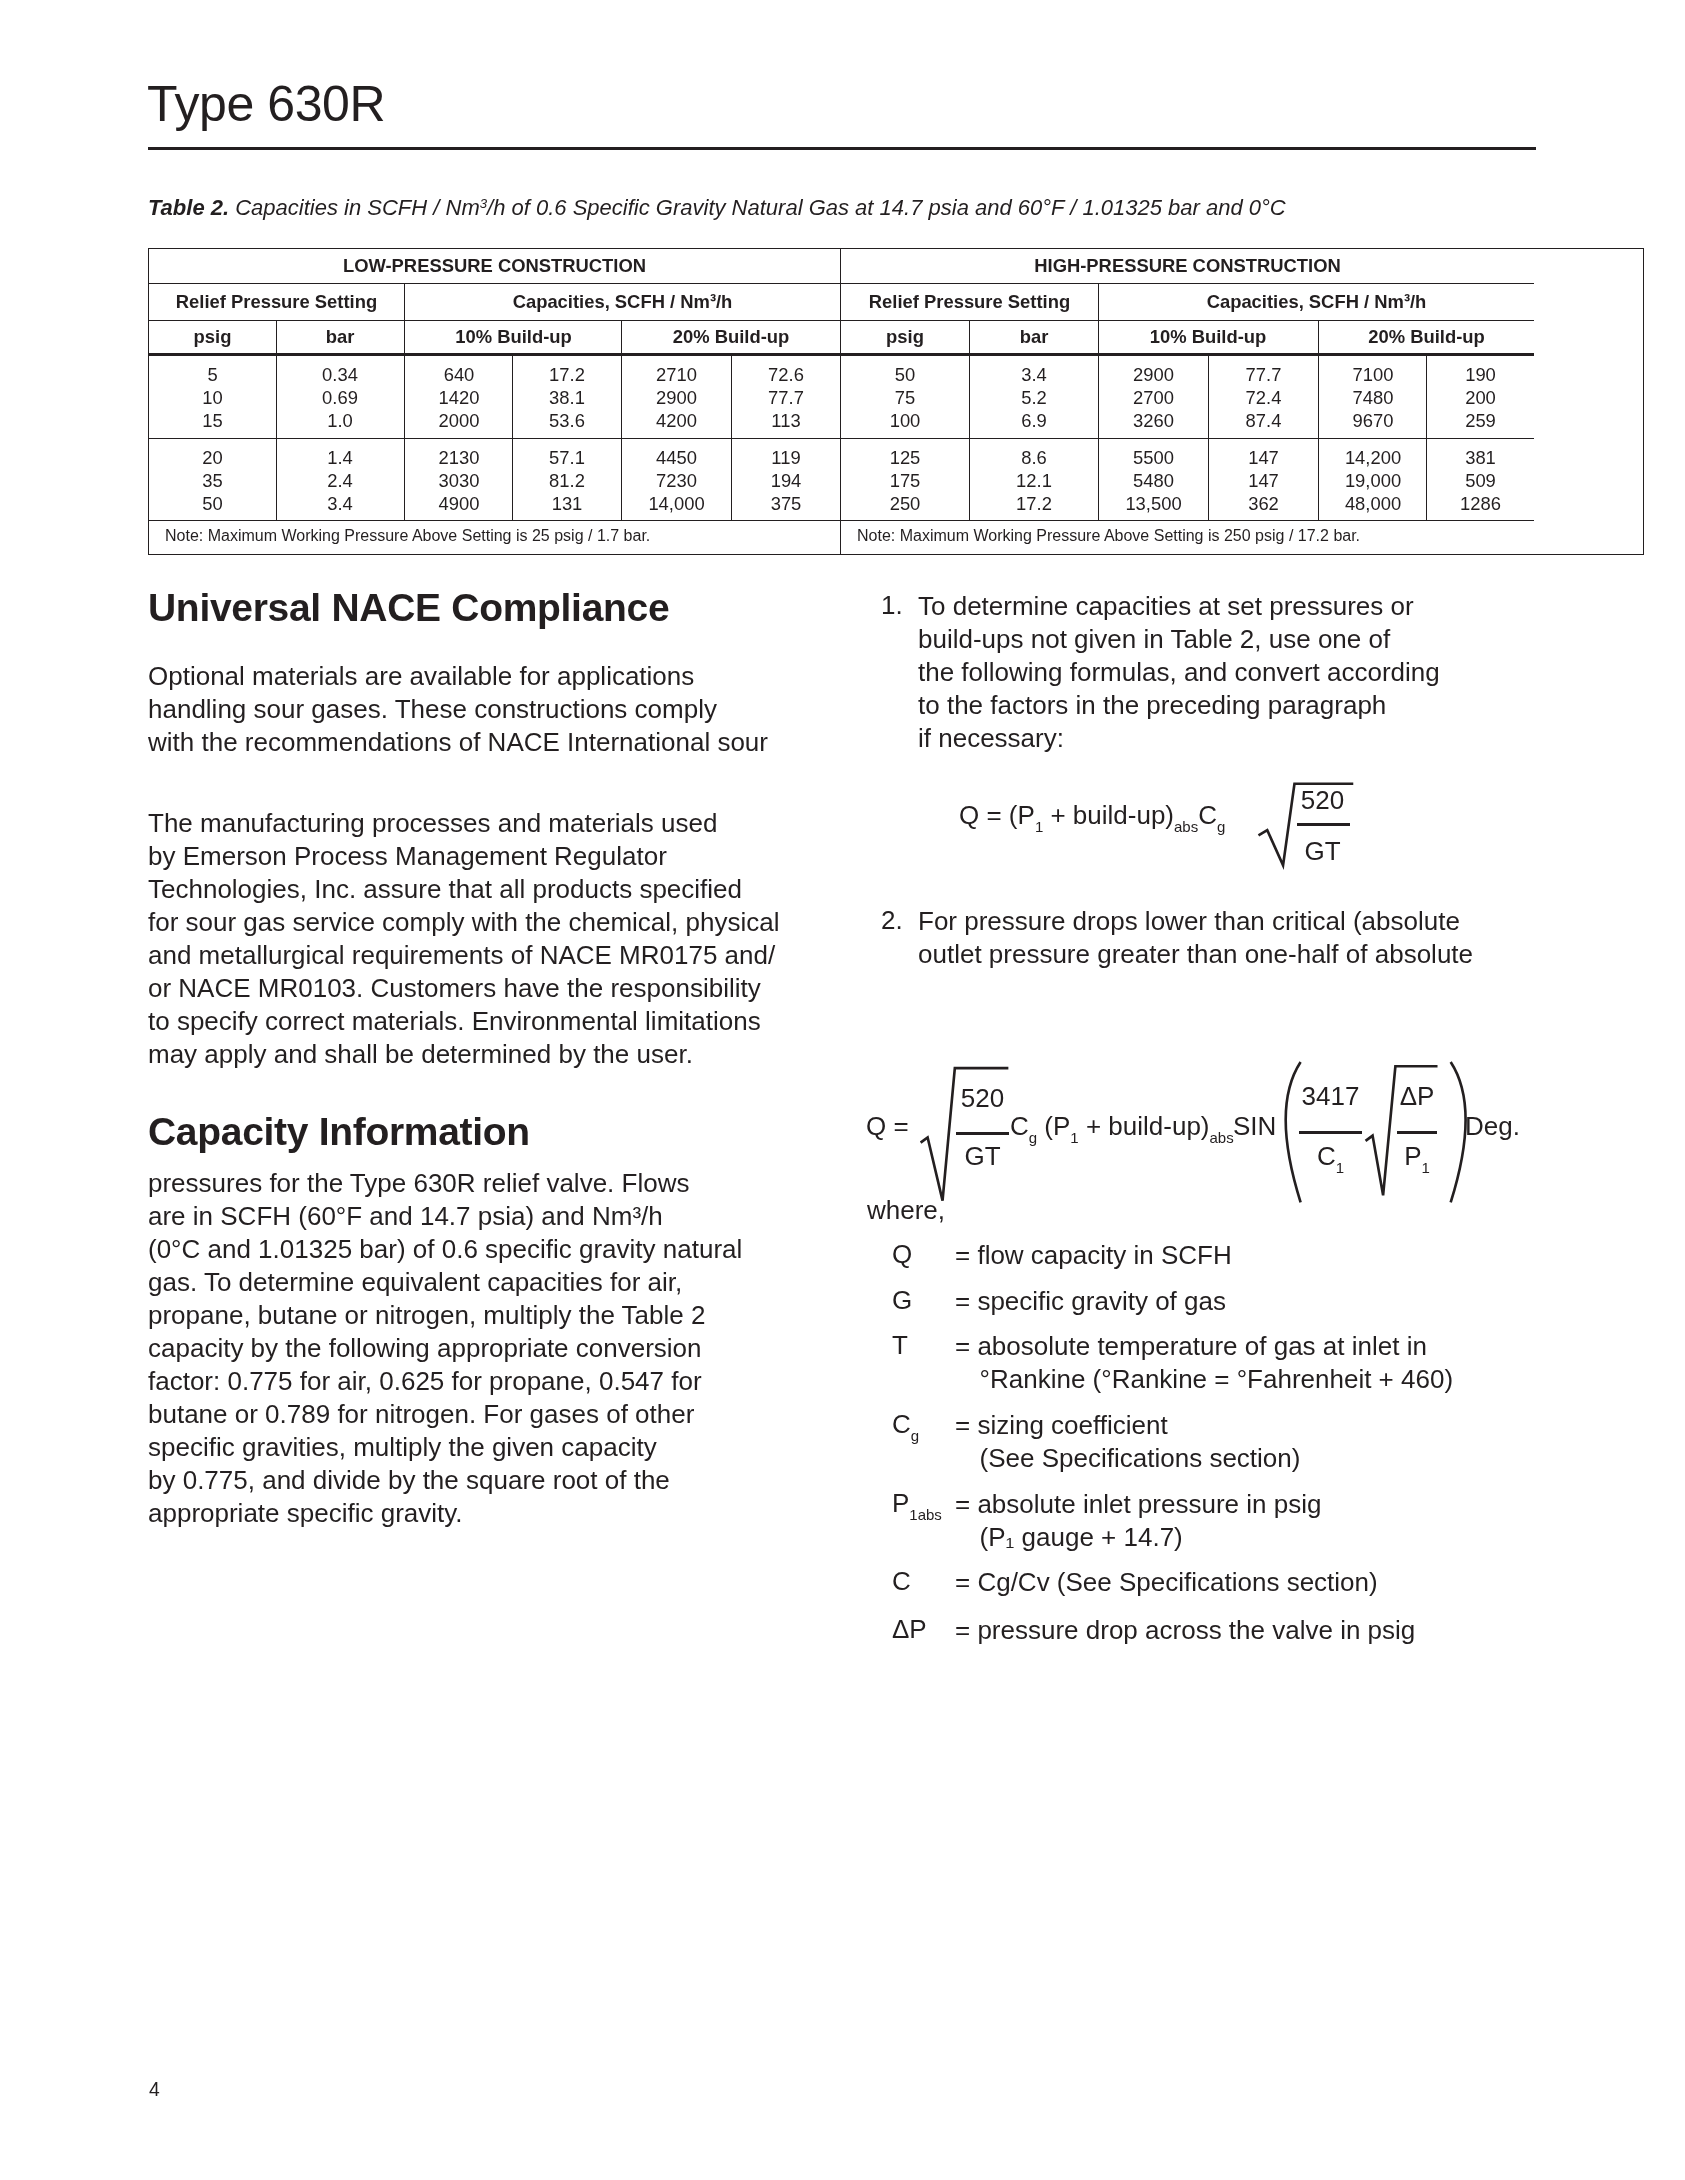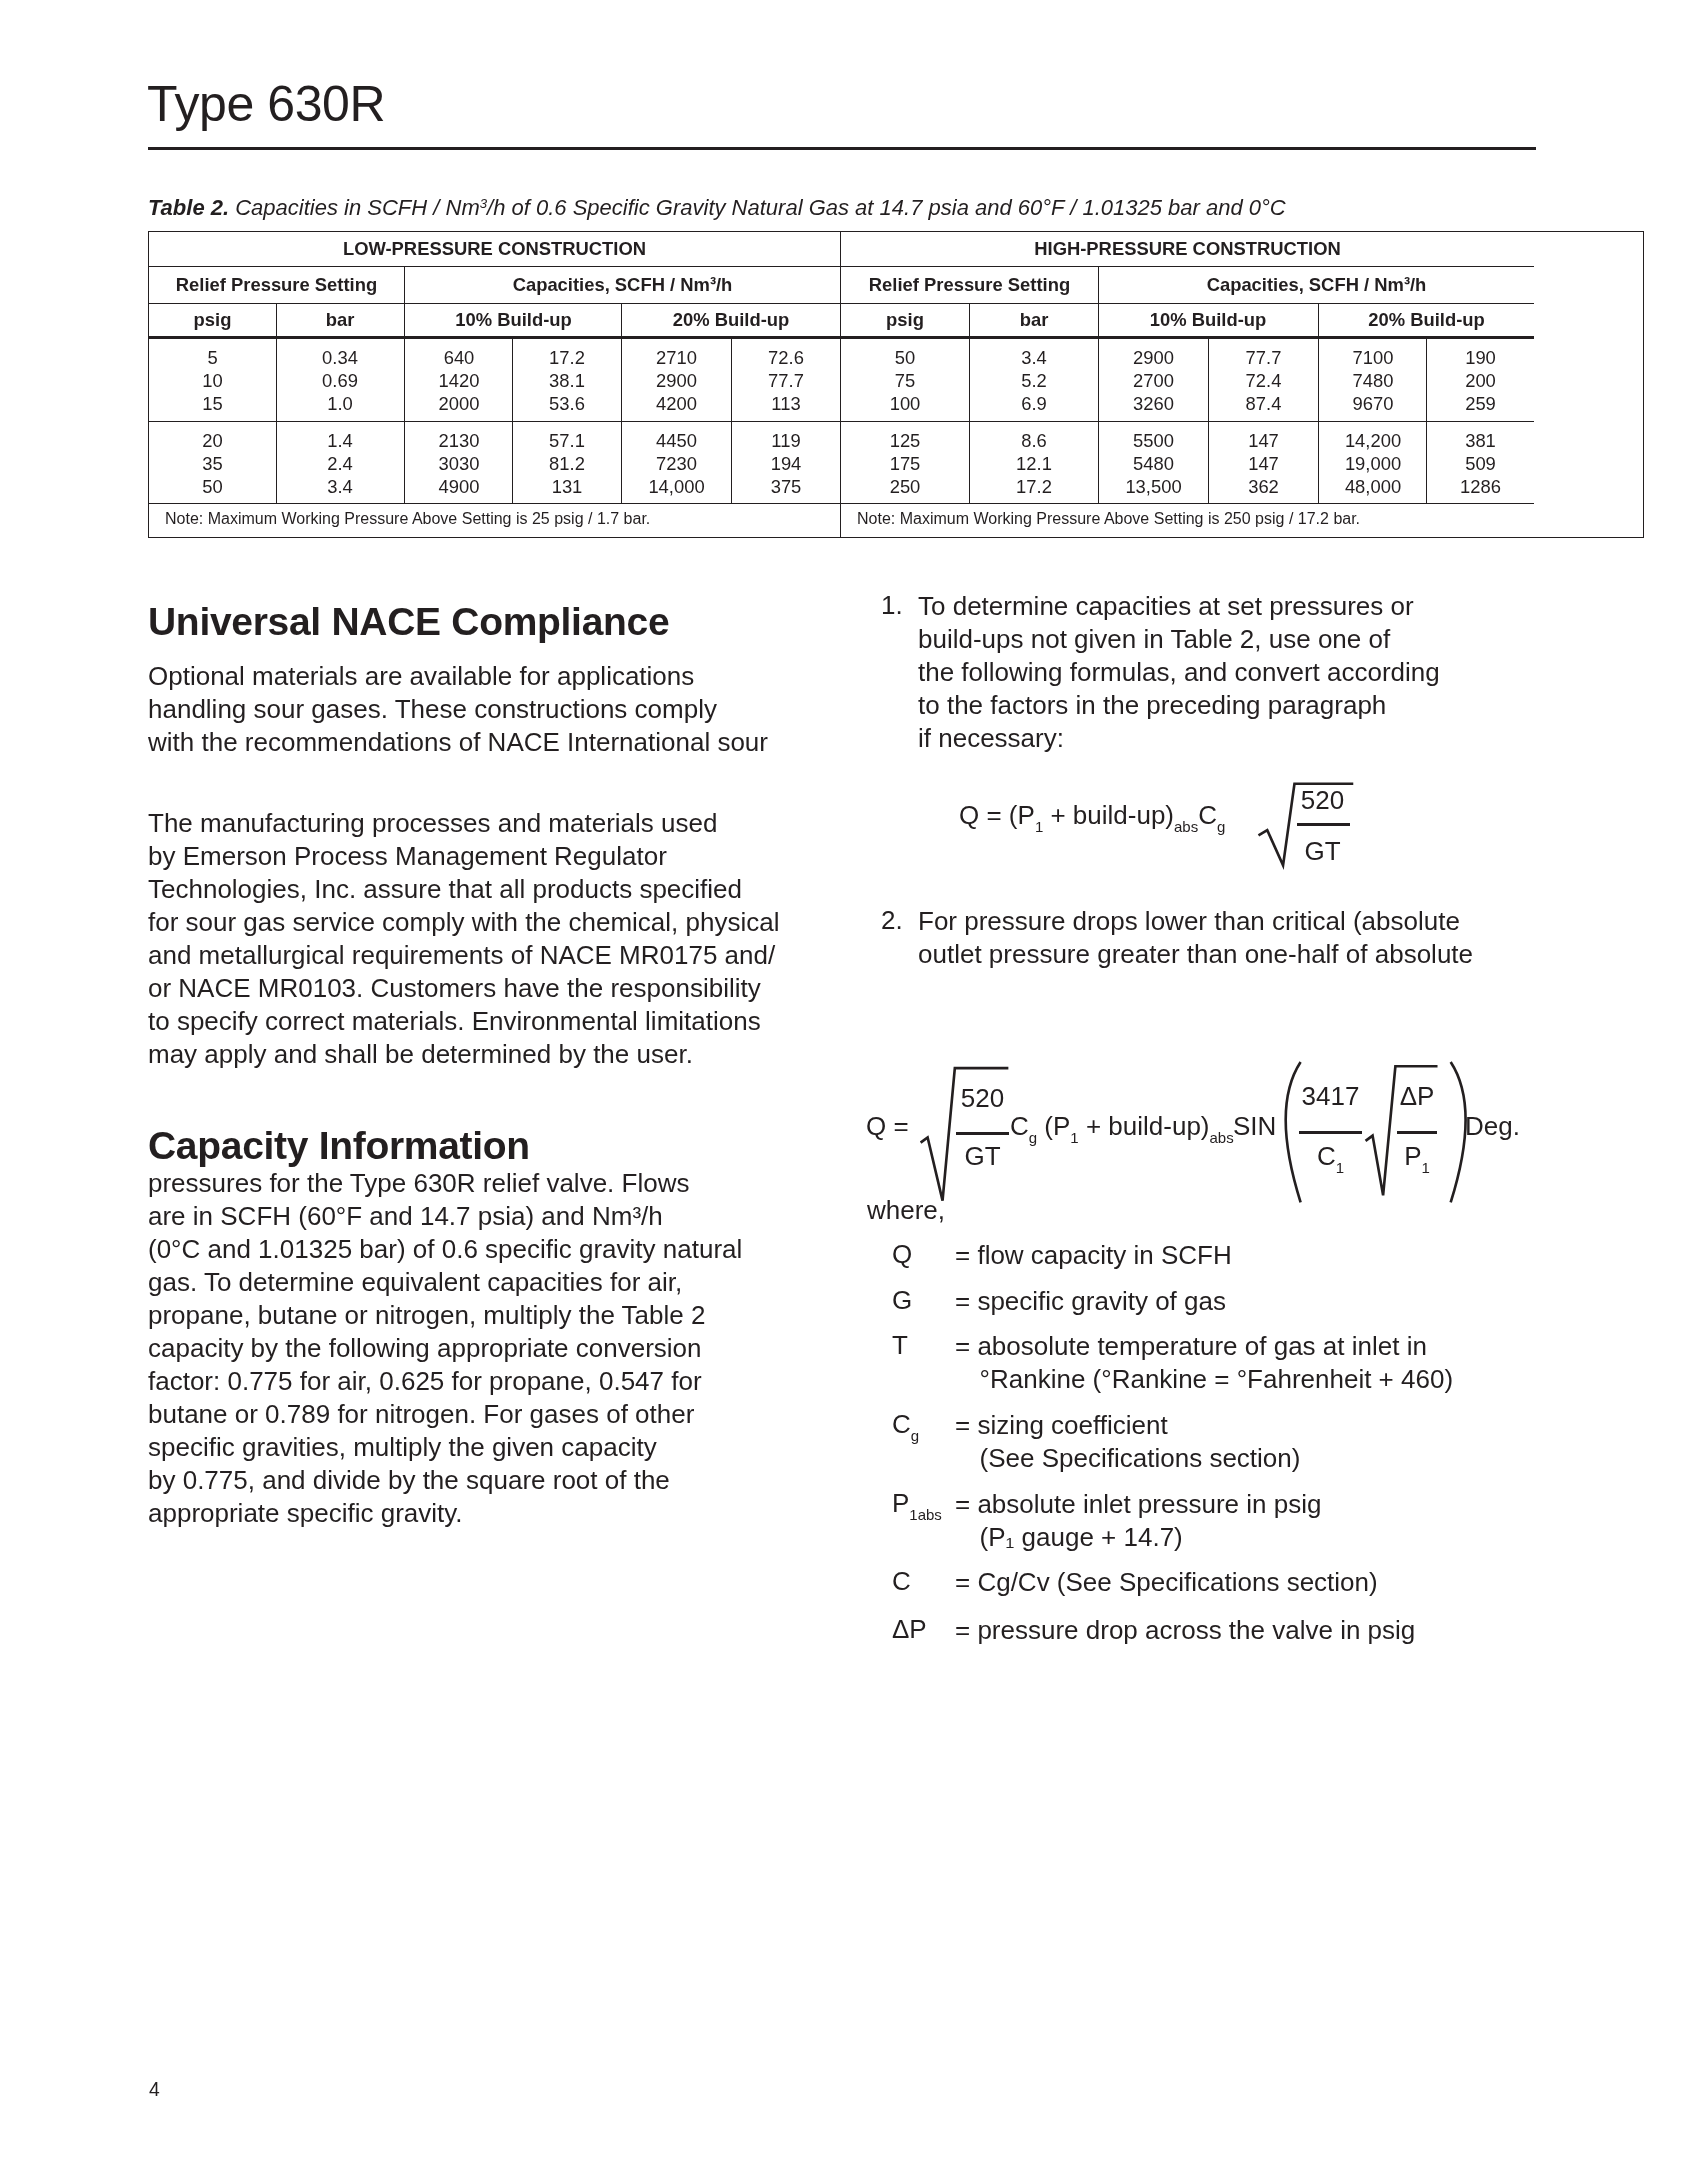--- a/index.html
+++ b/index.html
@@ -6,40 +6,40 @@
   body { width: 1685px; height: 2180px; position: relative; overflow: hidden;
          font-family: "Liberation Sans", sans-serif; color: #231f20; }
   .abs { position: absolute; }
   .title { left: 147px; top: 75px; font-size: 50px; font-weight: normal; letter-spacing: -0.4px; white-space: nowrap; }
   .rule { left: 148px; top: 147px; width: 1388px; height: 2.6px; background: #231f20; }
   .caption { left: 148px; top: 195px; font-size: 22px; font-style: italic; white-space: nowrap; }
   .caption b { font-weight: bold; }
   sup.s { font-size: 60%; vertical-align: 0.55em; line-height: 0; }
 
   
-  .tbl { left: 148px; top: 231px; width: 1496px; height: 307px; border: 1.8px solid #231f20; box-sizing: border-box; text-decoration: underline; }
+  .tbl { left: 148px; top: 248px; width: 1496px; height: 307px; border: 1.8px solid #231f20; box-sizing: border-box; text-decoration: underline; }
   .half { position: absolute; top: 0; height: 100%; }
   .half.low { left: 0; width: 691px; }
   .half.high { left: 691px; width: 693px; border-left: 1.8px solid #231f20; }
   .row { position: absolute; left: 0; right: 0; border-bottom: 1.8px solid #231f20; box-sizing: border-box; }
   .r1 { top: 0; height: 35px; }
   .r2 { top: 35px; height: 37px; }
   .r3 { top: 72px; height: 35px; border-bottom-width: 3.5px; }
   .r4 { top: 107px; height: 83px; }
   .r5 { top: 190px; height: 82px; }
   .r6 { top: 272px; height: 32px; border-bottom: none; }
   .cell { position: absolute; top: 0; bottom: 0; box-sizing: border-box; text-align: center; font-size: 18.4px; color: #231f20; }
   .cell.bl { border-left: 1.8px solid #231f20; }
   .hdr { font-weight: bold; display: flex; align-items: center; justify-content: center; }
   .data { padding-top: 7px; line-height: 23px; }
   .data span { display: block; }
   .note { position: absolute; left: 16px; top: 6.1px; font-size: 16px; white-space: nowrap; }
 
   
-  .h2 { font-size: 39px; font-weight: bold; white-space: nowrap; letter-spacing: -0.3px; margin-top: 14px; }
+  .h2 { font-size: 39px; font-weight: bold; white-space: nowrap; letter-spacing: -0.3px; }
   .p { font-size: 26px; line-height: 33px; white-space: nowrap; }
   .p span { display: block; }
   .num { font-size: 26px; }
   .fx { font-size: 26px; white-space: nowrap; }
   .sub { font-size: 15px; position: relative; top: 8px; }
   .fracline { position: absolute; height: 2.6px; background: #231f20; }
   .pagenum { left: 149px; top: 2079px; font-size: 19.3px; }
   svg { position: absolute; overflow: visible; }
 </style>
 </head>

